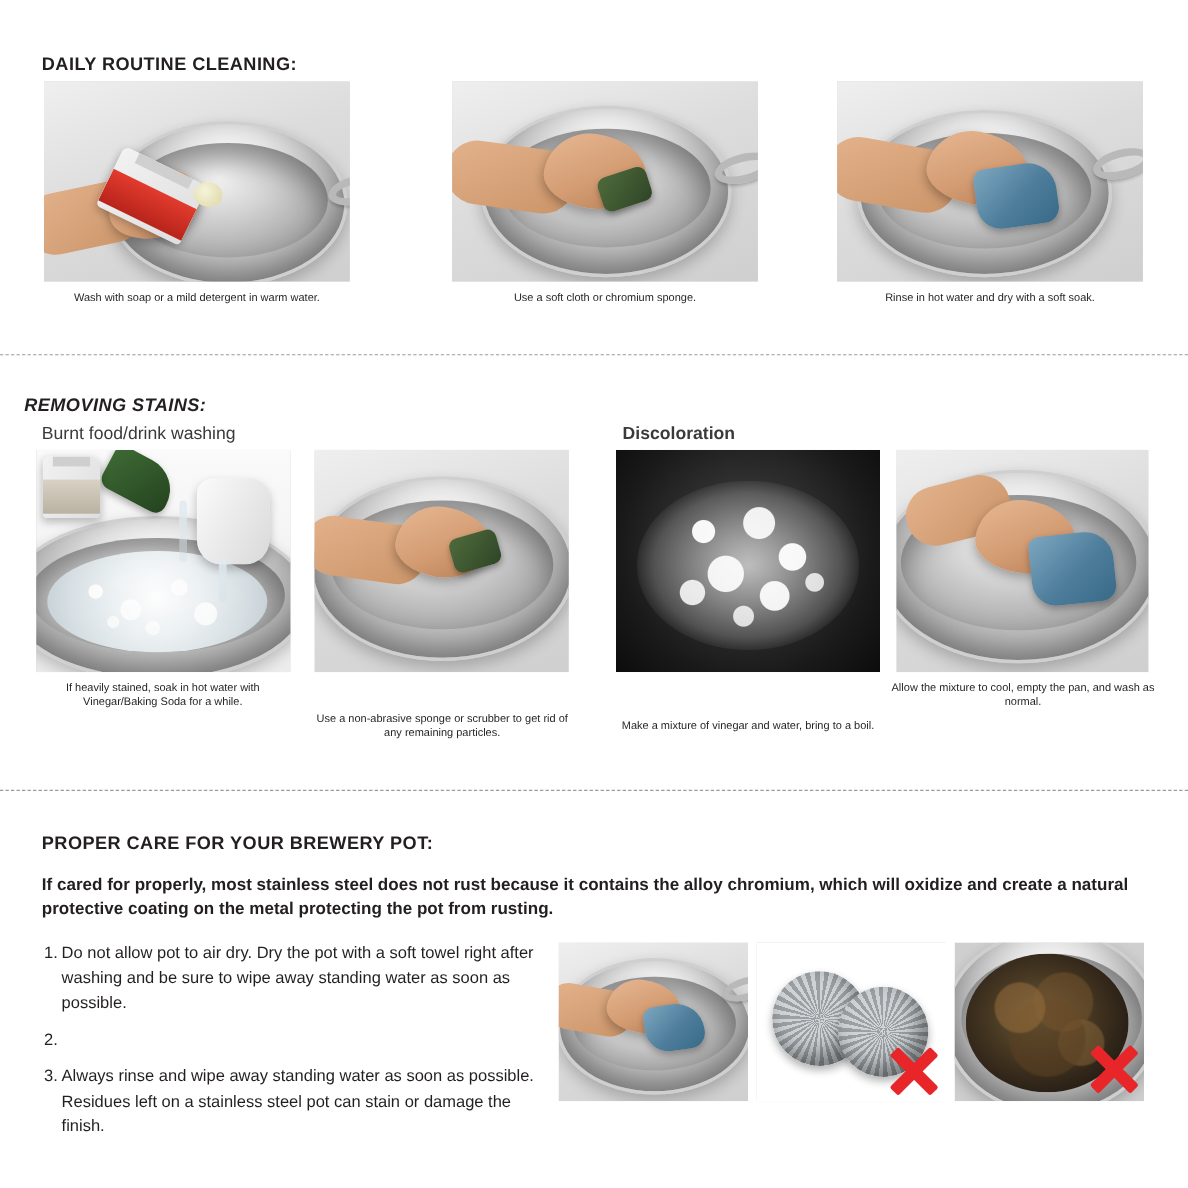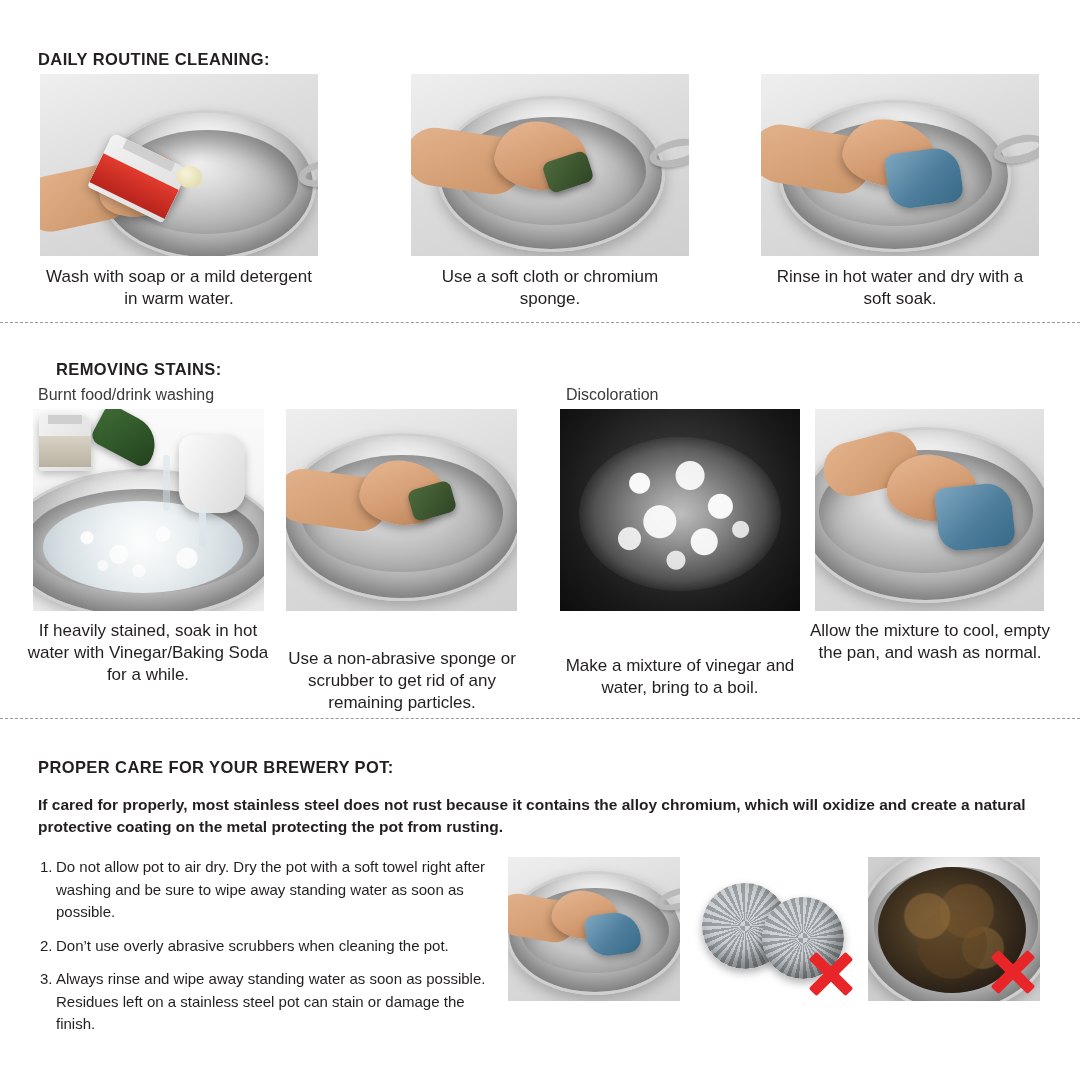--- a/index.html
+++ b/index.html
@@ -39,21 +39,21 @@
   }
 
   
   .photo {
     position: relative;
     overflow: hidden;
     background: #d8d8d8;
   }
   .caption {
     text-align: center;
-    font-size: 17px;
+    font-size: 10px;
     line-height: 1.28;
     color: #231f20;
   }
 
   
   .scene { position: absolute; inset: 0; }
 
   .bg-grey {
     background: linear-gradient(160deg,#efefef 0%,#dcdcdc 45%,#cfcfcf 100%);
   }
@@ -293,23 +293,23 @@
         <div class="hand" style="left:82px;top:46px;width:92px;height:66px;transform:rotate(10deg);"></div>
         <div class="cloth" style="left:126px;top:76px;width:74px;height:56px;transform:rotate(-8deg);"></div>
       </div>
       <div class="caption" style="position:absolute;left:761px;top:266px;width:278px;">Rinse in hot water and dry with a soft soak.</div>
     </div>
   </div>
 
   <div class="divider" style="top:322px;"></div>
 
   <div>
-    <div class="section-title" style="position:absolute;left:56px;top:360px;">REMOVING STAINS:</div>
+    <div class="section-title" style="position:absolute;left:22px;top:360px;font-style:italic;">REMOVING STAINS:</div>
     <div class="sub-title" style="position:absolute;left:38px;top:386px;">Burnt food/drink washing</div>
-    <div class="sub-title" style="position:absolute;left:566px;top:386px;">Discoloration</div>
+    <div class="sub-title" style="position:absolute;left:566px;top:386px;font-weight:bold;">Discoloration</div>
 
     <div>
       <div class="photo" style="position:absolute;left:33px;top:409px;width:231px;height:202px;">
         <div class="scene bg-white"></div>
         <div class="pot" style="left:-28px;top:60px;width:276px;height:150px;"></div>
         <div class="water" style="left:10px;top:92px;width:200px;height:92px;">
             <div class="bubbles"></div>
           </div>
         <div class="green-bottle" style="left:62px;top:6px;width:64px;height:42px;transform:rotate(28deg);"></div>
         <div class="bottle-soap" style="left:6px;top:6px;width:52px;height:56px;">
@@ -361,21 +361,20 @@
 
     <div class="care-body" style="position:absolute;left:38px;top:794px;width:1020px;font-weight:bold;">If cared for properly, most stainless steel does not rust because it contains the alloy chromium, which will oxidize and create a natural protective coating on the metal protecting the pot from rusting.</div>
 
     <ul class="care-list" style="position:absolute;left:40px;top:856px;width:455px;">
       <li>
         <span class="num">1.</span>
         <span>Do not allow pot to air dry. Dry the pot with a soft towel right after washing and be sure to wipe away standing water as soon as possible.</span>
       </li>
       <li>
         <span class="num">2.</span>
-        <span>Don’t use overly abrasive scrubbers when cleaning the pot.</span>
       </li>
       <li>
         <span class="num">3.</span>
         <span>Always rinse and wipe away standing water as soon as possible. Residues left on a stainless steel pot can stain or damage the finish.</span>
       </li>
     </ul>
 
     <div class="photo" style="position:absolute;left:508px;top:857px;width:172px;height:144px;">
       <div class="scene bg-grey"></div>
       <div class="pot" style="left:-2px;top:14px;width:178px;height:124px;"></div>

